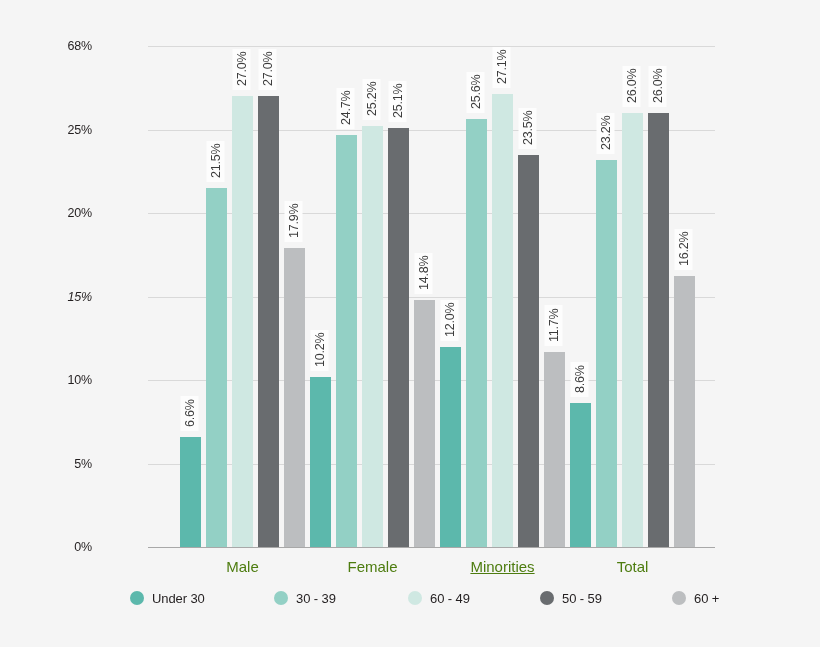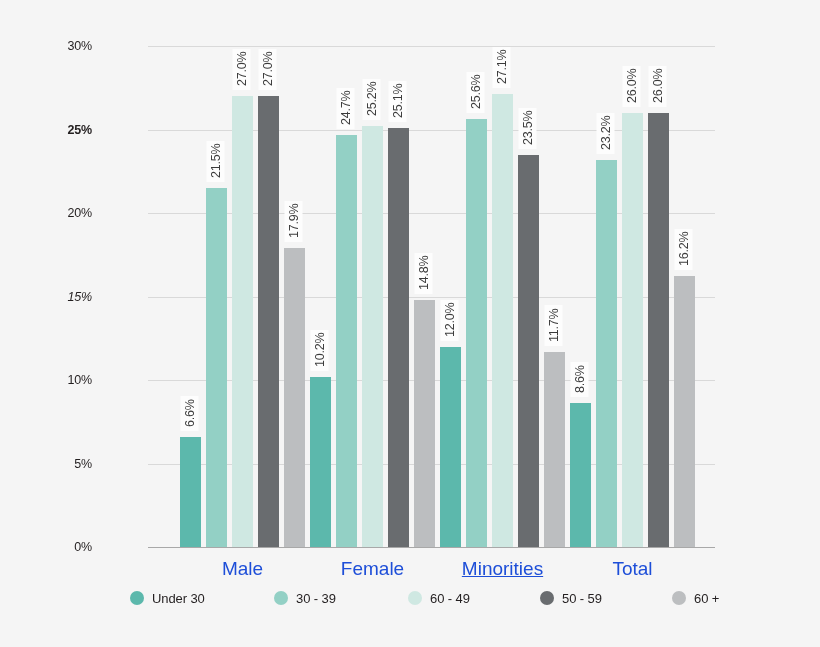--- a/index.html
+++ b/index.html
@@ -75,22 +75,22 @@
     background: #fdfdfd;
     padding: 2px 3px 2px 4px;
     letter-spacing: -0.2px;
     pointer-events: none;
   }
 
   
   .x-cat-label {
     position: absolute;
     top: 558px;
-    font-size: 19px;
-    color: #1d4ed8;
+    font-size: 15px;
+    color: #4d7c0f;
     text-align: center;
     white-space: nowrap;
     transform: translateX(-50%);
   }
 
   
   #legend {
     position: absolute;
     left: 12px;
     top: 586px;
@@ -122,22 +122,22 @@
 <body>
 
 <div id="chart-root">
 
   <div id="y-axis">
       <div class="y-tick-label" style="top: 547px;">0%</div>
       <div class="y-tick-label" style="top: 463.5px;">5%</div>
       <div class="y-tick-label" style="top: 380px;">10%</div>
       <div class="y-tick-label" style="top: 296.5px; font-style: italic;">15%</div>
       <div class="y-tick-label" style="top: 213px;">20%</div>
-      <div class="y-tick-label" style="top: 129.5px; font-weight: bold;">25%</div>
-      <div class="y-tick-label" style="top: 46px;">30%</div>
+      <div class="y-tick-label" style="top: 129.5px;">25%</div>
+      <div class="y-tick-label" style="top: 46px;">68%</div>
     </div>
 
   <div id="plot-area">
     <div id="gridlines">
         <div class="gridline baseline" style="top: 501px;"></div>
         <div class="gridline" style="top: 417.5px;"></div>
         <div class="gridline" style="top: 334px;"></div>
         <div class="gridline" style="top: 250.5px;"></div>
         <div class="gridline" style="top: 167px;"></div>
         <div class="gridline" style="top: 83.5px;"></div>

